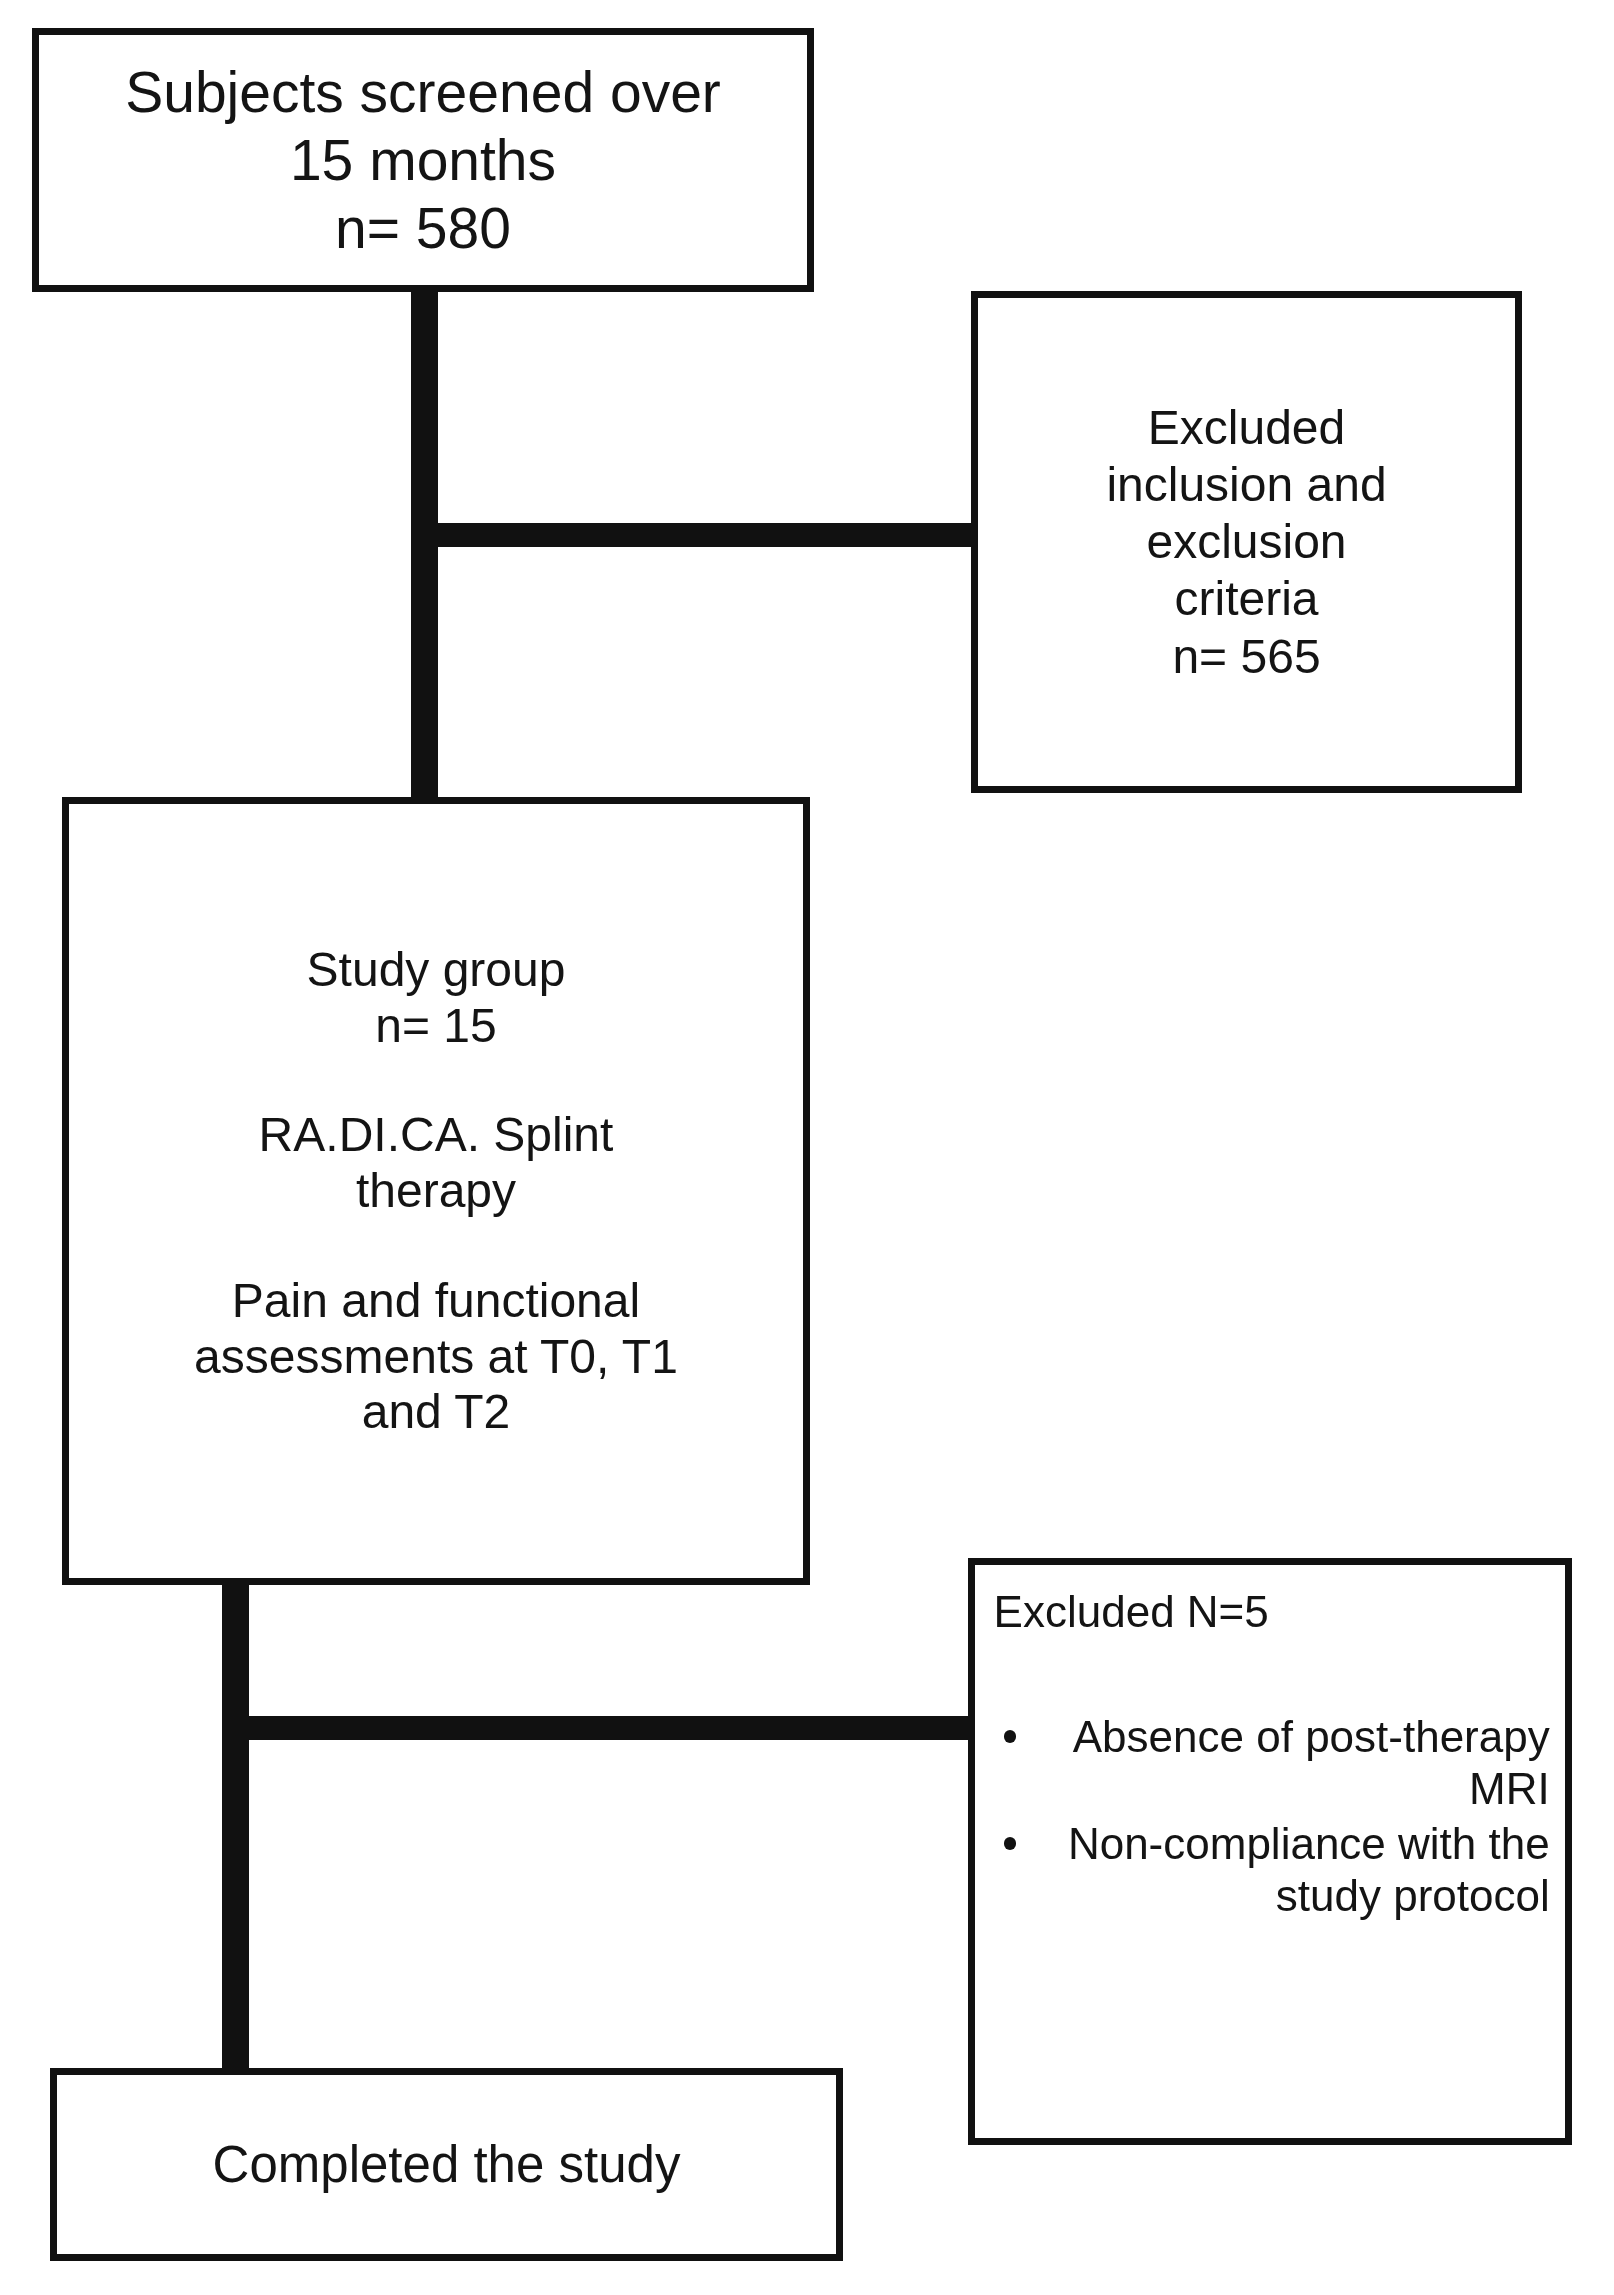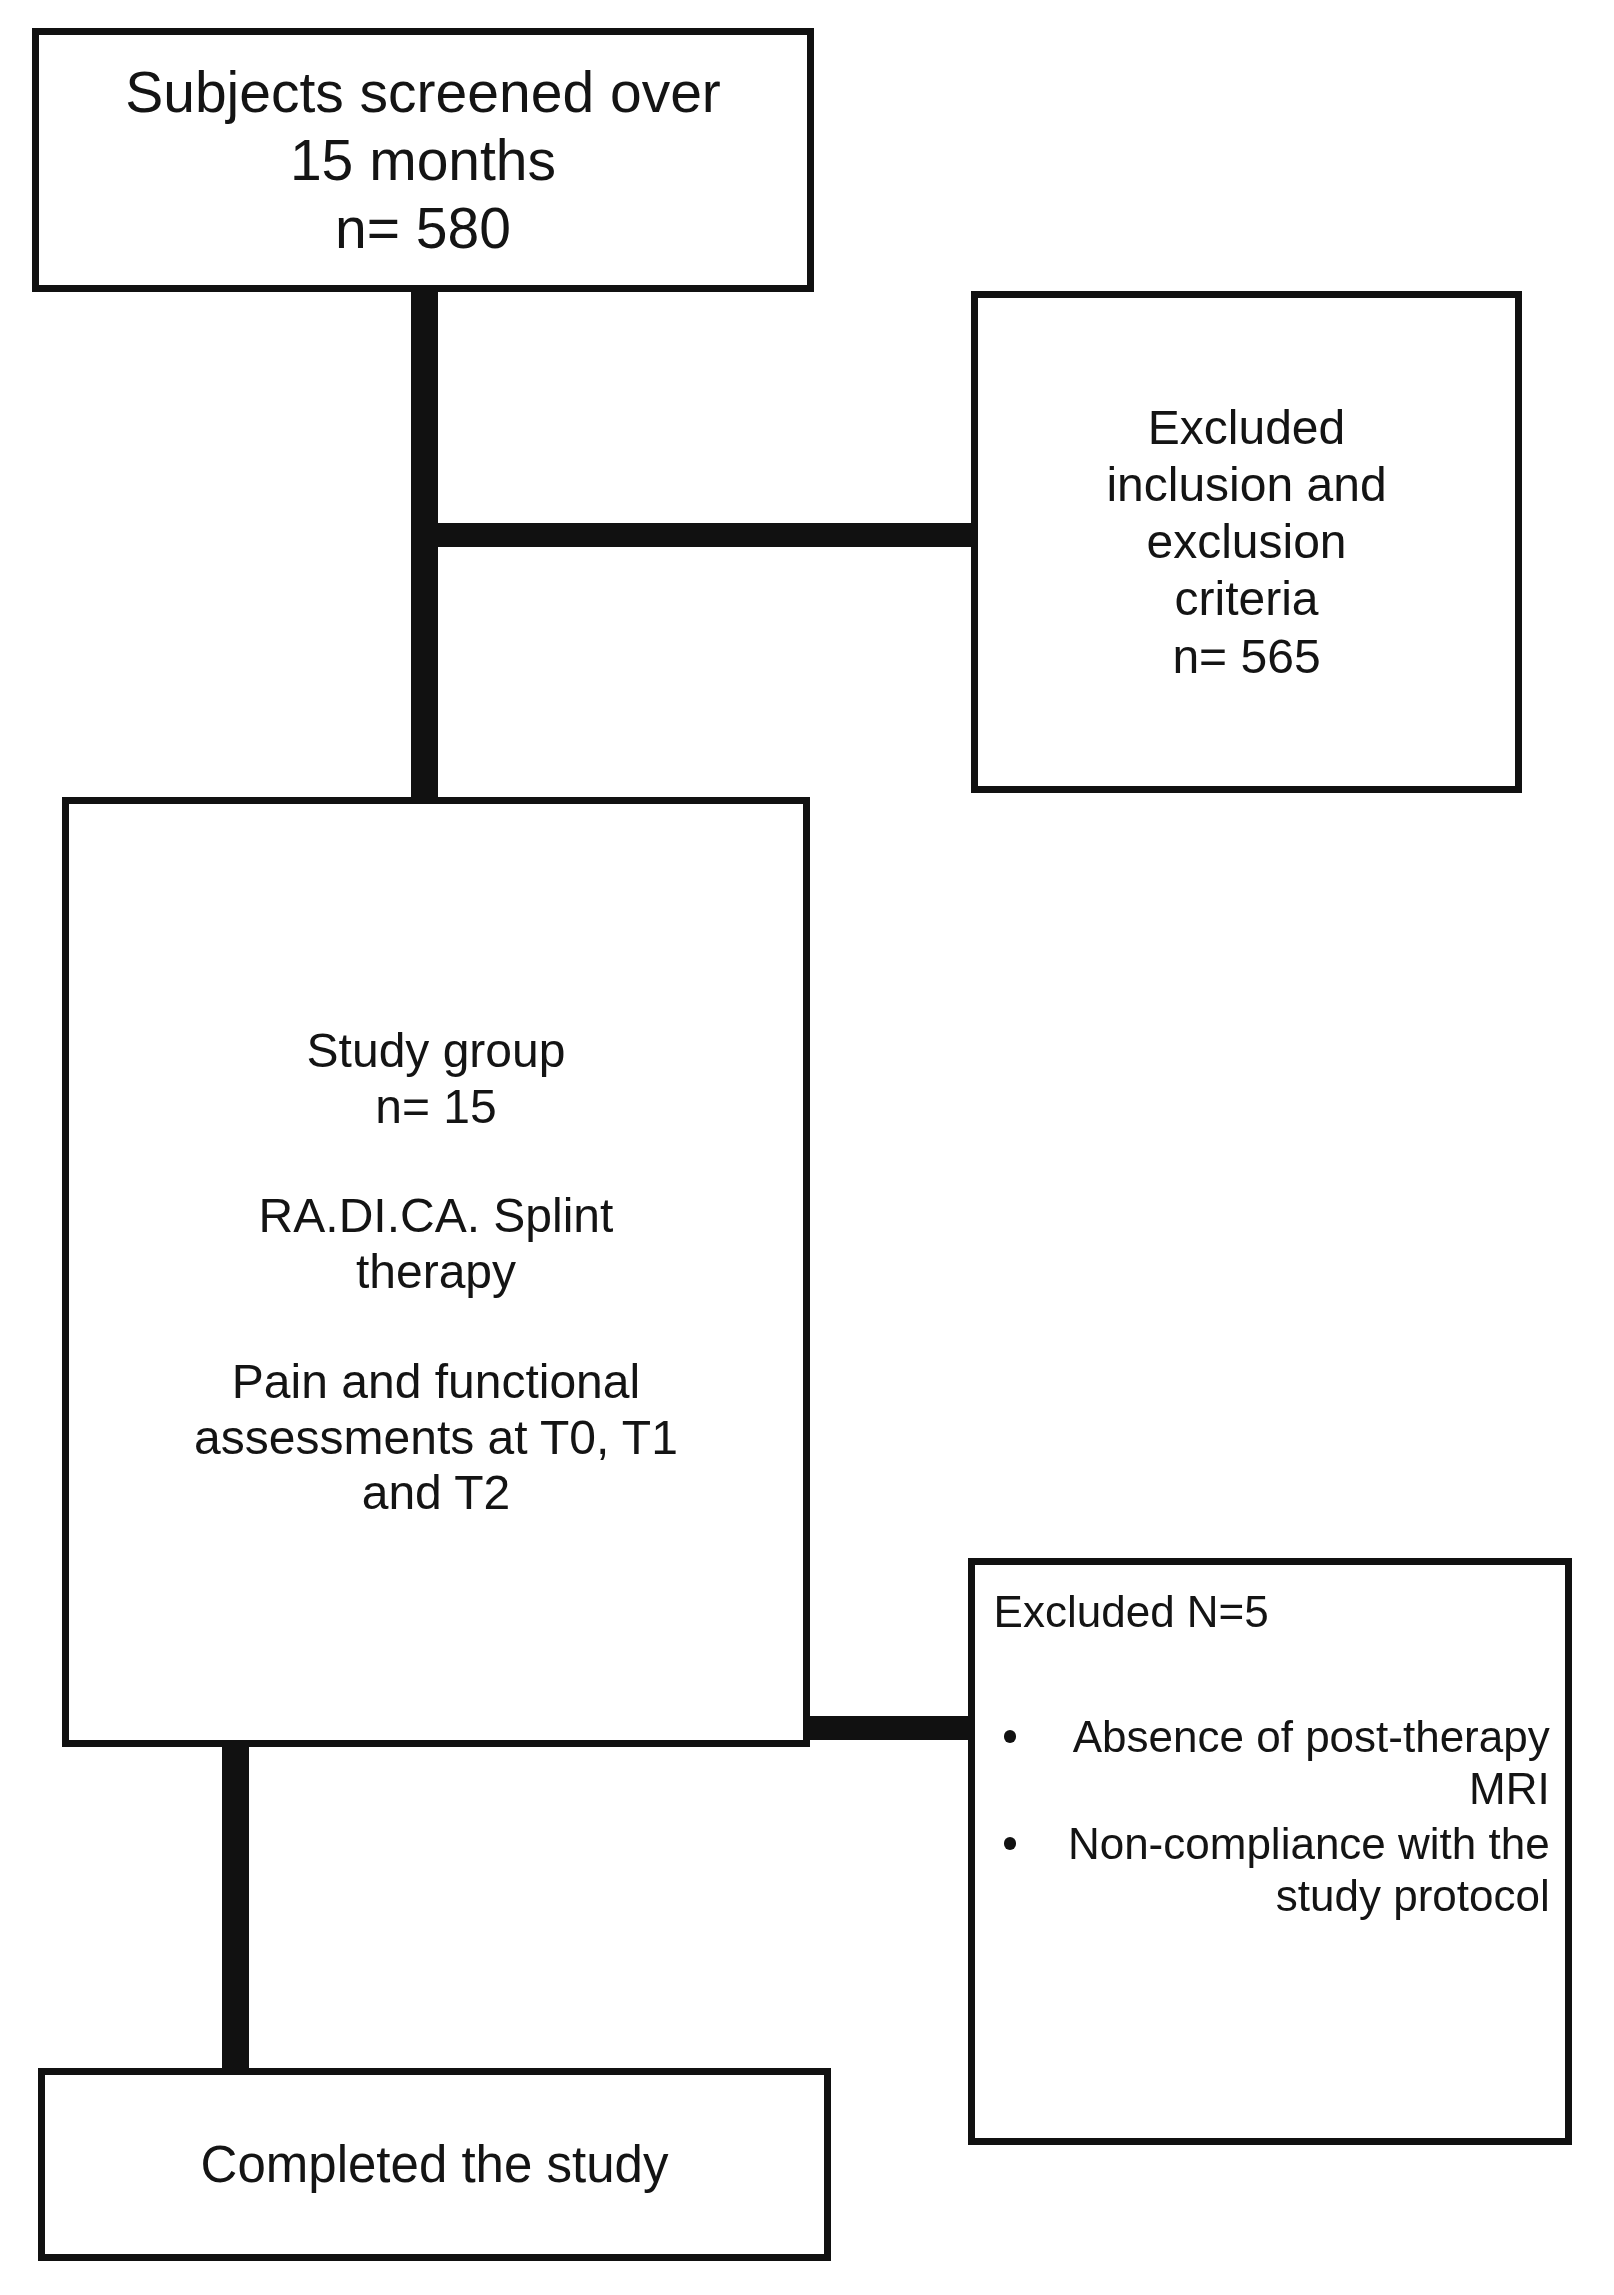--- a/index.html
+++ b/index.html
@@ -48,21 +48,21 @@
     left: 971px; top: 291px;
     width: 551px; height: 502px;
     font-size: 48px;
     padding: 6.8px 13.6px;
   }
   #node-excluded-criteria .line { margin: 0.8px 0; }
 
   
   #node-study-group {
     left: 62px; top: 797px;
-    width: 748px; height: 950px;
+    width: 748px; height: 788px;
     font-size: 48px;
     padding: 6.8px 15.3px;
   }
   #node-study-group .block { margin: 0; }
   #node-study-group .gap { height: 54px; }
 
   
   #node-excluded-five {
     left: 968px; top: 1558px;
     width: 604px; height: 587px;
@@ -92,21 +92,21 @@
     left: 10.2px;
     top: 0.44em;
     width: 12.7px;
     height: 12.7px;
     border-radius: 50%;
     background: #111111;
   }
 
   
   #node-completed {
-    left: 38px; top: 2068px;
+    left: 50px; top: 2068px;
     width: 793px; height: 193px;
     font-size: 51px;
     padding: 5.1px 17px;
   }
   #node-completed .line { margin: 0.8px 0; }
 
   
   .conn {
     position: absolute;
     background: #111111;

